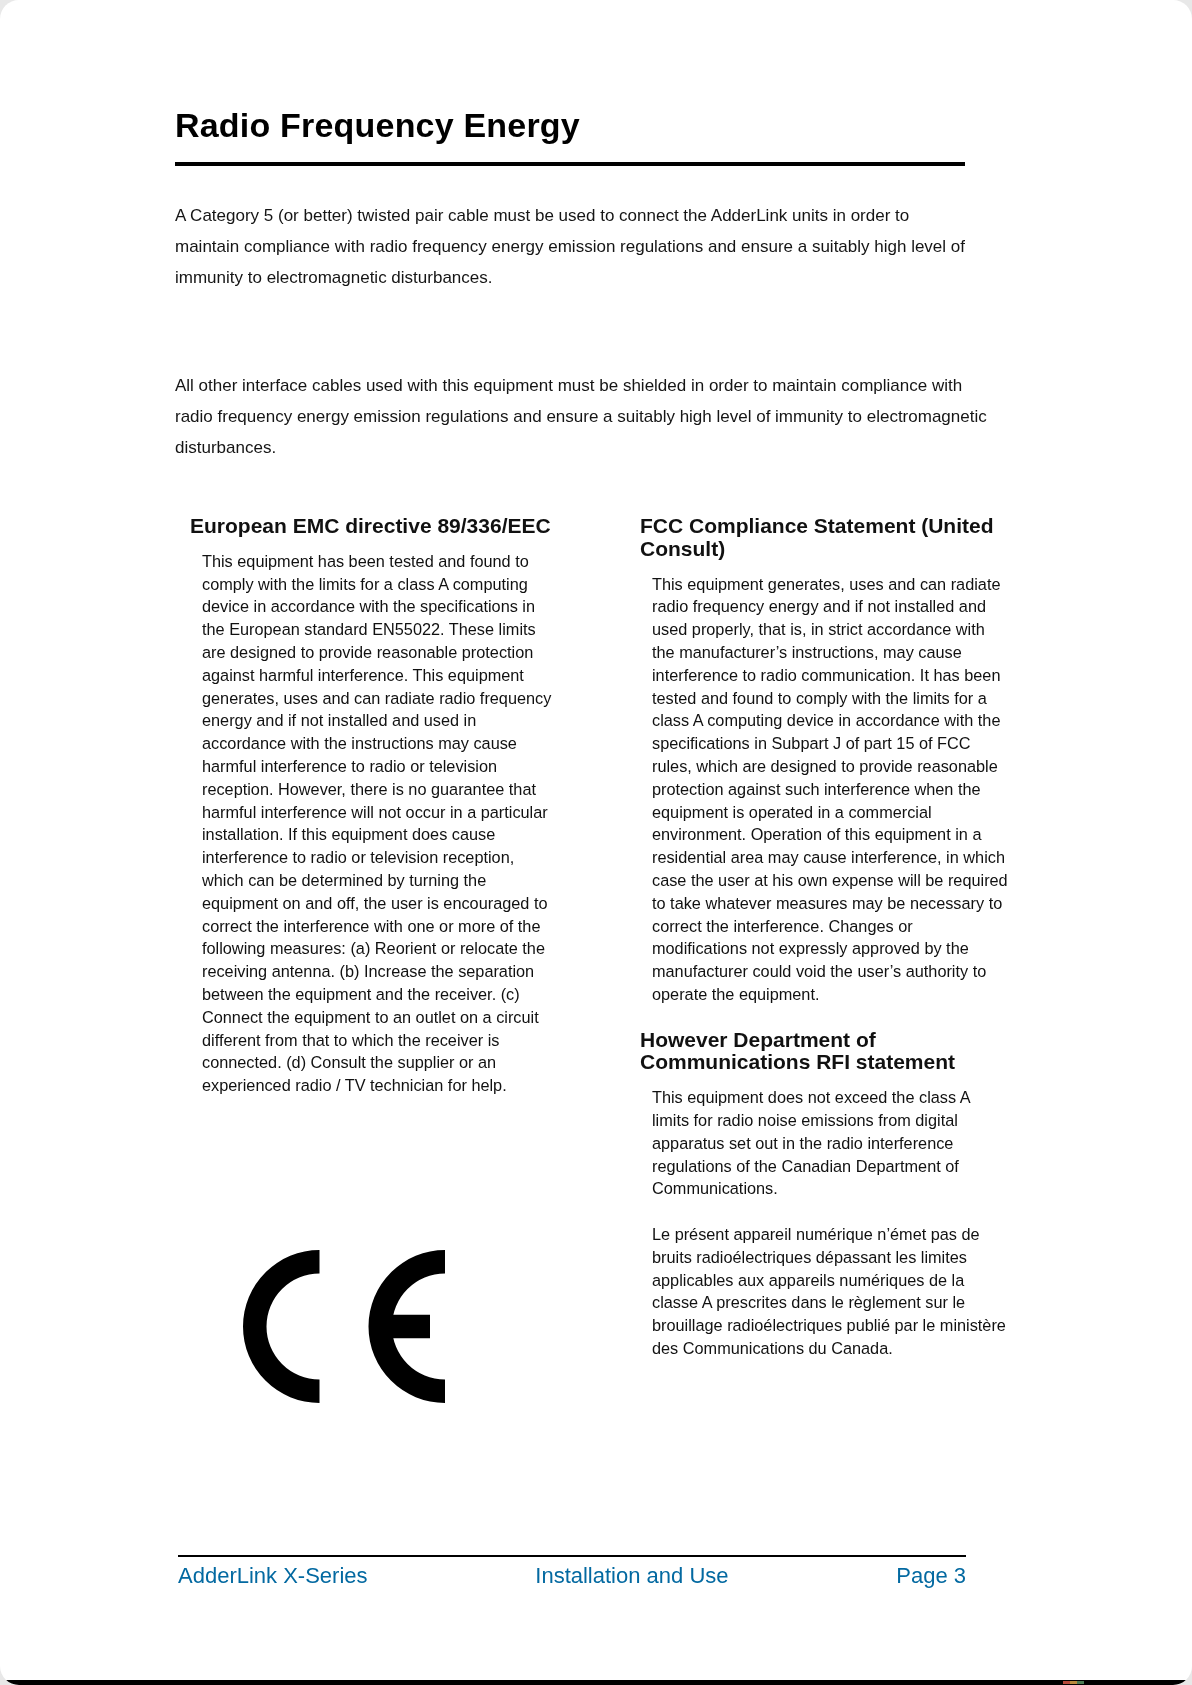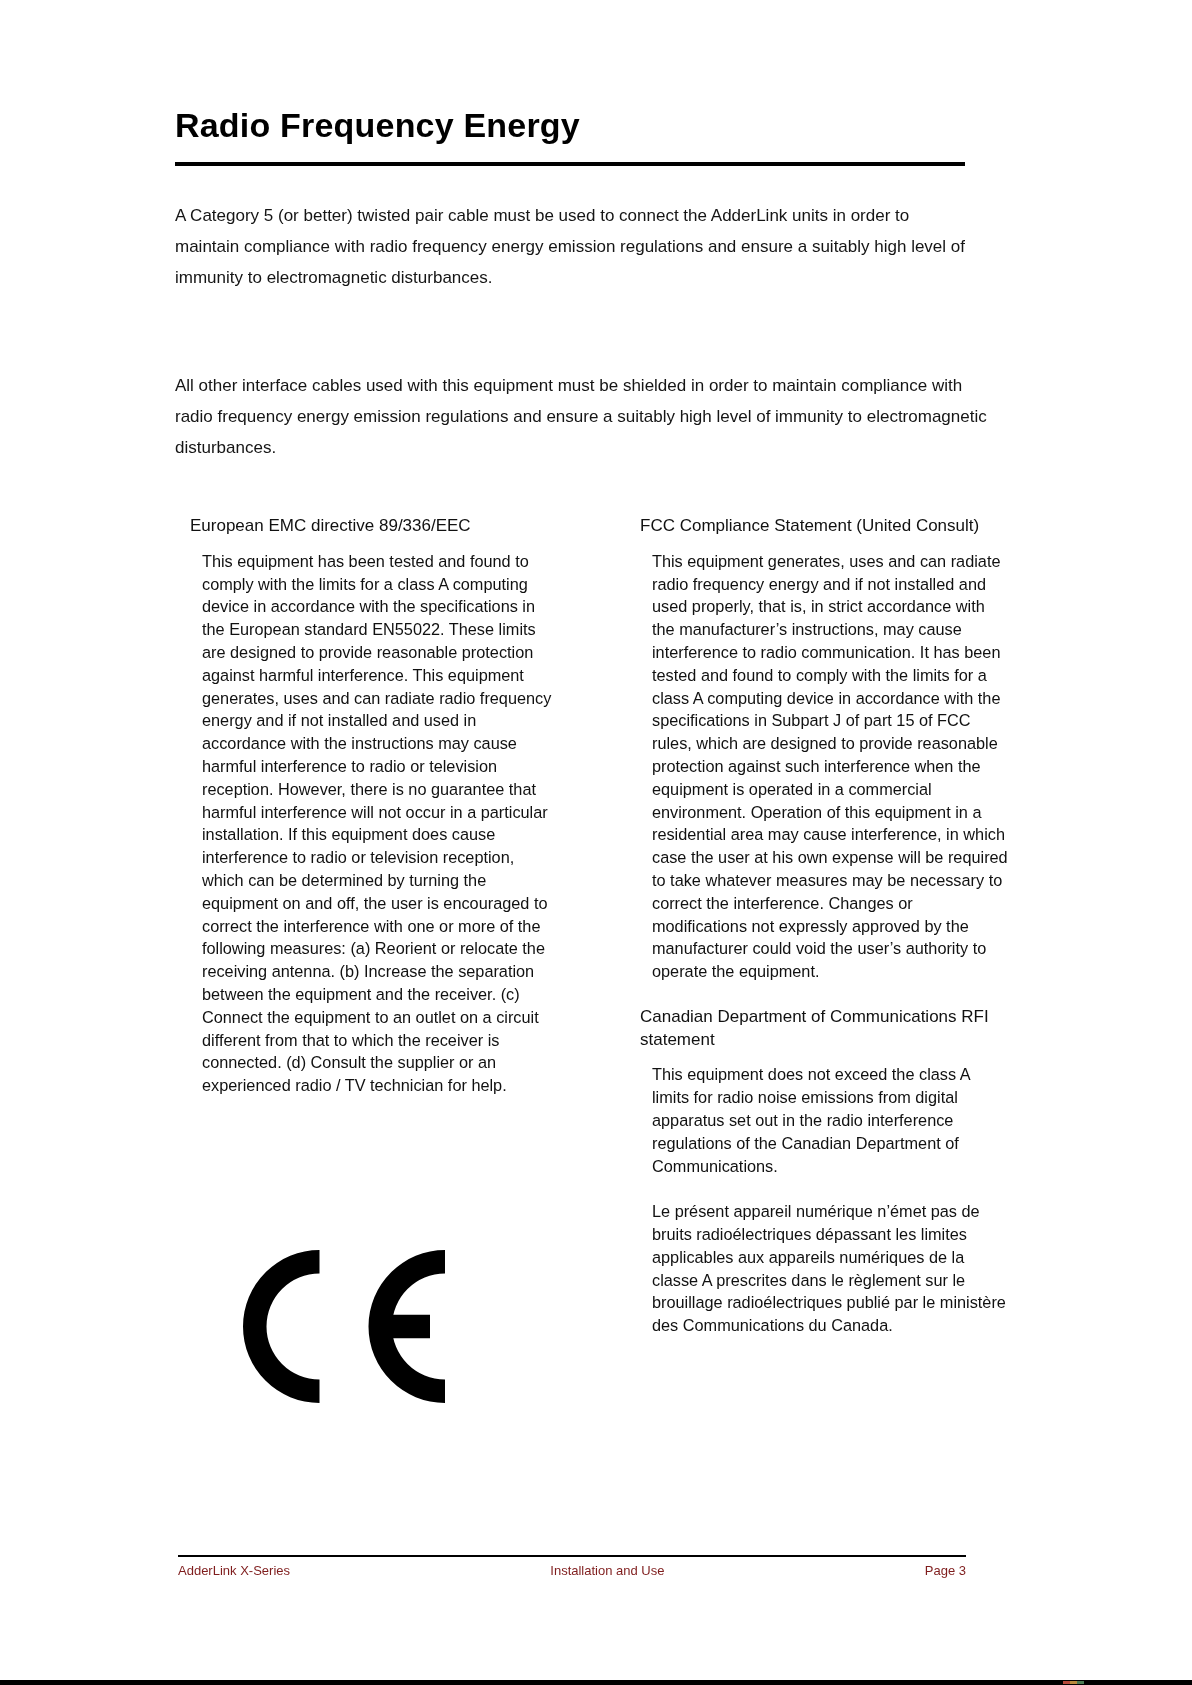--- a/index.html
+++ b/index.html
@@ -4,20 +4,21 @@
 <style>
   html, body { margin: 0; padding: 0; background: #e8e8e8; }
   .page {
     position: relative;
     width: 1192px;
     height: 1685px;
     background: #ffffff;
     font-family: "Liberation Sans", sans-serif;
     color: #000000;
     overflow: hidden;
+    border-radius: 19px;
   }
   .page-title {
     position: absolute;
     left: 175px; top: 106px;
     margin: 0;
     font-size: 34px;
     font-weight: bold;
     letter-spacing: 0.2px;
     white-space: nowrap;
   }
@@ -42,22 +43,22 @@
     top: 515px;
     width: 380px;
     font-size: 16.3px;
     line-height: 22.8px;
     color: #111111;
   }
   .col-left  { left: 190px; }
   .col-right { left: 640px; }
   .sec-heading {
     margin: 0;
-    font-weight: normal;
-    font-size: 17px;
+    font-weight: bold;
+    font-size: 21px;
     line-height: 22.8px;
   }
   .sec-body { margin: 12px; }
   .gap-above { margin-top: 22.8px; }
   .ce-mark {
     position: absolute;
     left: 243px; top: 1250px;
     width: 203px; height: 153px;
   }
   .footer-rule {
@@ -66,22 +67,22 @@
     width: 788px; height: 2px;
     background: #000000;
   }
   .footer-row {
     position: absolute;
     left: 178px; top: 1563px;
     width: 788px;
     display: flex;
     justify-content: space-between;
     align-items: flex-start;
-    font-size: 13px;
-    color: #7f1d1d;
+    font-size: 22px;
+    color: #0369a1;
   }
   .scan-bottom-bar {
     position: absolute;
     left: 0; top: 1680px;
     width: 1192px; height: 5px;
     background: #000000;
   }
   .scan-speck {
     position: absolute;
     left: 1063px; top: 1681px;
@@ -105,21 +106,21 @@
   <p class="intro intro-2">All other interface cables used with this equipment must be shielded in order to maintain compliance with radio frequency energy emission regulations and ensure a suitably high level of immunity to electromagnetic disturbances.</p>
 
   <div class="col col-left">
     <div class="sec-heading">European EMC directive 89/336/EEC</div>
     <div class="sec-body">This equipment has been tested and found to comply with the limits for a class A computing device in accordance with the specifications in the European standard EN55022. These limits are designed to provide reasonable protection against harmful interference. This equipment generates, uses and can radiate radio frequency energy and if not installed and used in accordance with the instructions may cause harmful interference to radio or television reception. However, there is no guarantee that harmful interference will not occur in a particular installation. If this equipment does cause interference to radio or television reception, which can be determined by turning the equipment on and off, the user is encouraged to correct the interference with one or more of the following measures: (a) Reorient or relocate the receiving antenna. (b) Increase the separation between the equipment and the receiver. (c) Connect the equipment to an outlet on a circuit different from that to which the receiver is connected. (d) Consult the supplier or an experienced radio / TV technician for help.</div>
   </div>
 
   <div class="col col-right">
     <div class="sec-heading">FCC Compliance Statement (United Consult)</div>
     <div class="sec-body">This equipment generates, uses and can radiate radio frequency energy and if not installed and used properly, that is, in strict accordance with the manufacturer’s instructions, may cause interference to radio communication. It has been tested and found to comply with the limits for a class A computing device in accordance with the specifications in Subpart J of part 15 of FCC rules, which are designed to provide reasonable protection against such interference when the equipment is operated in a commercial environment. Operation of this equipment in a residential area may cause interference, in which case the user at his own expense will be required to take whatever measures may be necessary to correct the interference. Changes or modifications not expressly approved by the manufacturer could void the user’s authority to operate the equipment.</div>
-    <div class="sec-heading gap-above">Canadian Department of Communications RFI statement</div>
+    <div class="sec-heading gap-above">However Department of Communications RFI statement</div>
     <div class="sec-body">This equipment does not exceed the class A limits for radio noise emissions from digital apparatus set out in the radio interference regulations of the Canadian Department of Communications.</div>
     <div class="sec-body gap-above">Le présent appareil numérique n’émet pas de bruits radioélectriques dépassant les limites applicables aux appareils numériques de la classe A prescrites dans le règlement sur le brouillage radioélectriques publié par le ministère des Communications du Canada.</div>
   </div>
 
   <svg class="ce-mark" viewBox="0 0 203 153" xmlns="http://www.w3.org/2000/svg" aria-hidden="true">
 
     <path fill="#000000" d="M 76.5,0 A 76.5,76.5 0 0 0 76.5,153 L 76.5,129.5 A 53,53 0 0 1 76.5,23.5 Z"></path>
 
     <path fill="#000000" d="M 202,0 A 76.5,76.5 0 0 0 202,153 L 202,129.5 A 53,53 0 0 1 202,23.5 Z"></path>
     <rect fill="#000000" x="149" y="64.75" width="38" height="23.5"></rect>

